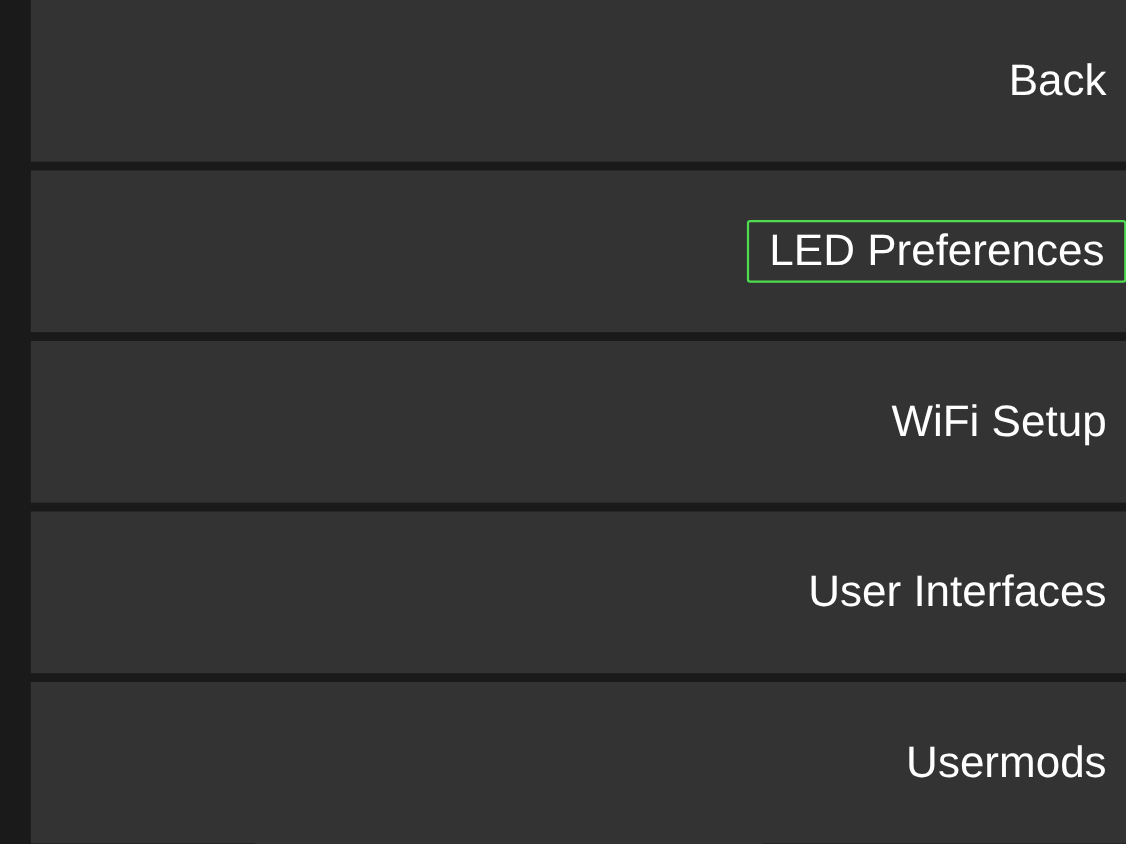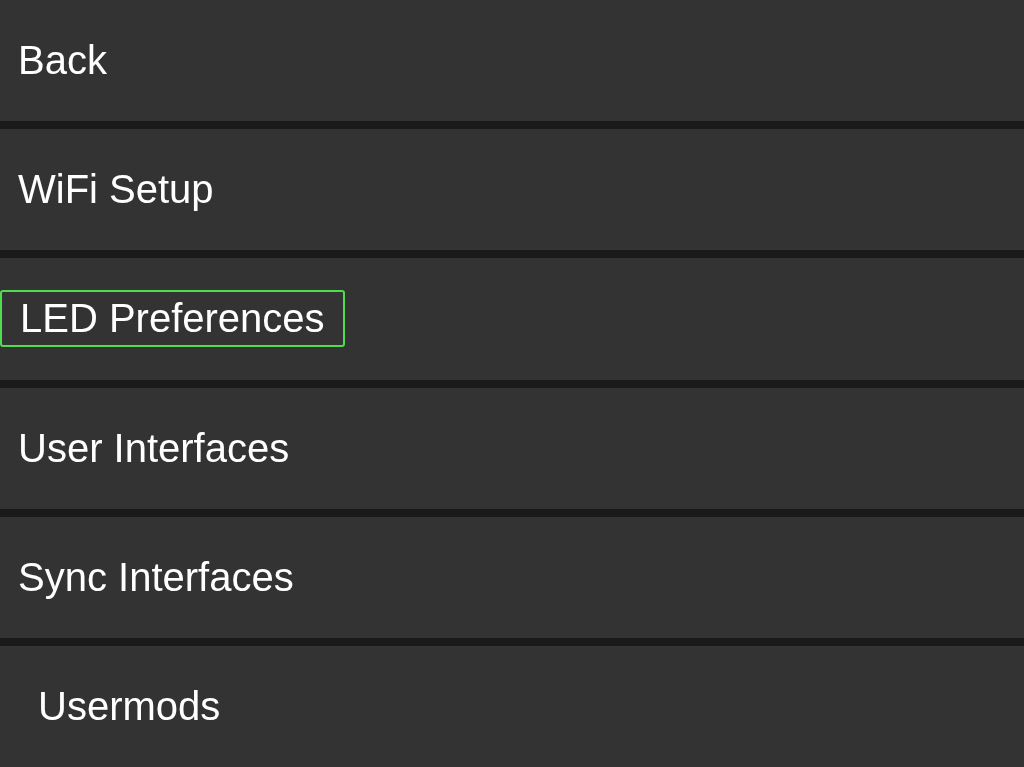--- a/index.html
+++ b/index.html
@@ -21,24 +21,25 @@
       flex-direction: column;
       width: 100%;
       height: 100%;
     }
     
     .menu-item {
       flex: 1;
       background-color: #333333;
       display: flex;
       align-items: center;
-      justify-content: flex-start;
+      justify-content: flex-end;
       cursor: pointer;
       margin-bottom: 8px;
       position: relative;
+      margin-left: 28px;
     }
     
     .menu-item:last-child {
       margin-bottom: 0;
       padding-left: 20px;
     }
     
     .menu-item-label {
       color: #ffffff;
       font-size: 40px;
@@ -51,28 +52,25 @@
       border-radius: 3px;
     }
   </style>
 </head>
 <body>
 
 <div class="menu-container">
   <div class="menu-item">
     <span class="menu-item-label">Back</span>
   </div>
-  <div class="menu-item">
-    <span class="menu-item-label">WiFi Setup</span>
-  </div>
   <div class="menu-item selected">
     <span class="menu-item-label">LED Preferences</span>
   </div>
   <div class="menu-item">
-    <span class="menu-item-label">User Interfaces</span>
+    <span class="menu-item-label">WiFi Setup</span>
   </div>
   <div class="menu-item">
-    <span class="menu-item-label">Sync Interfaces</span>
+    <span class="menu-item-label">User Interfaces</span>
   </div>
   <div class="menu-item">
     <span class="menu-item-label">Usermods</span>
   </div>
 </div>
 
 </body></html>

